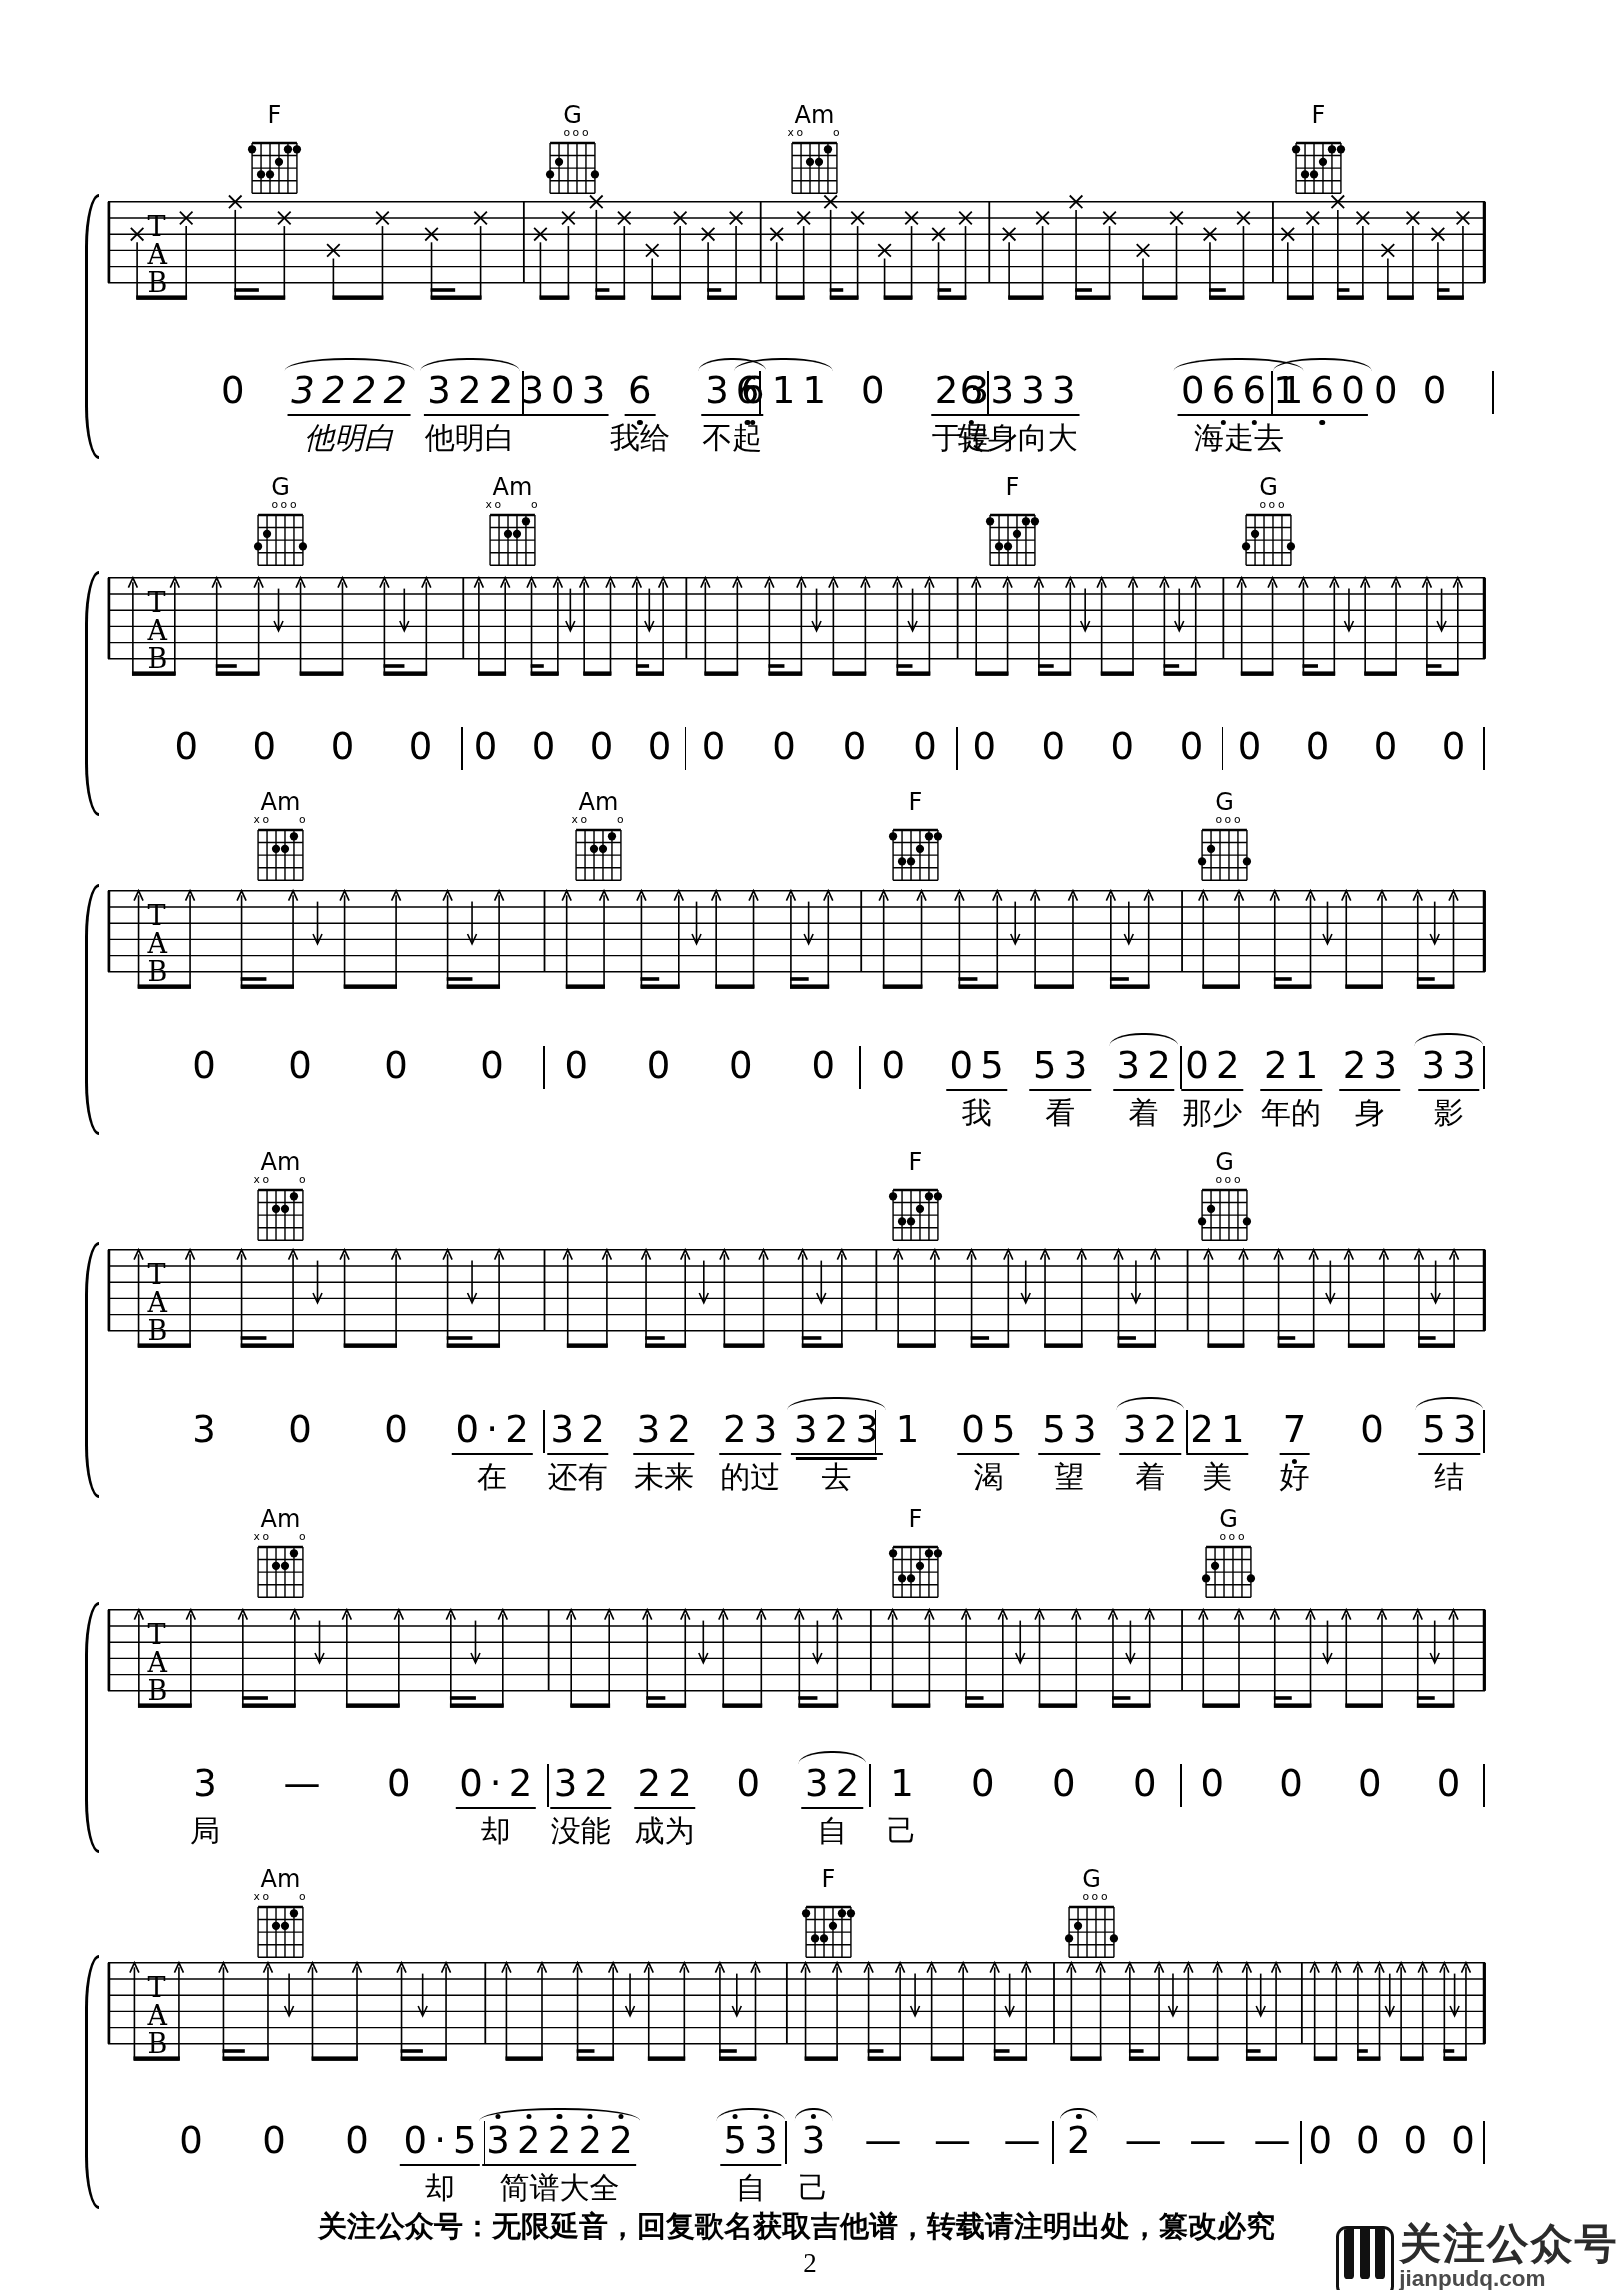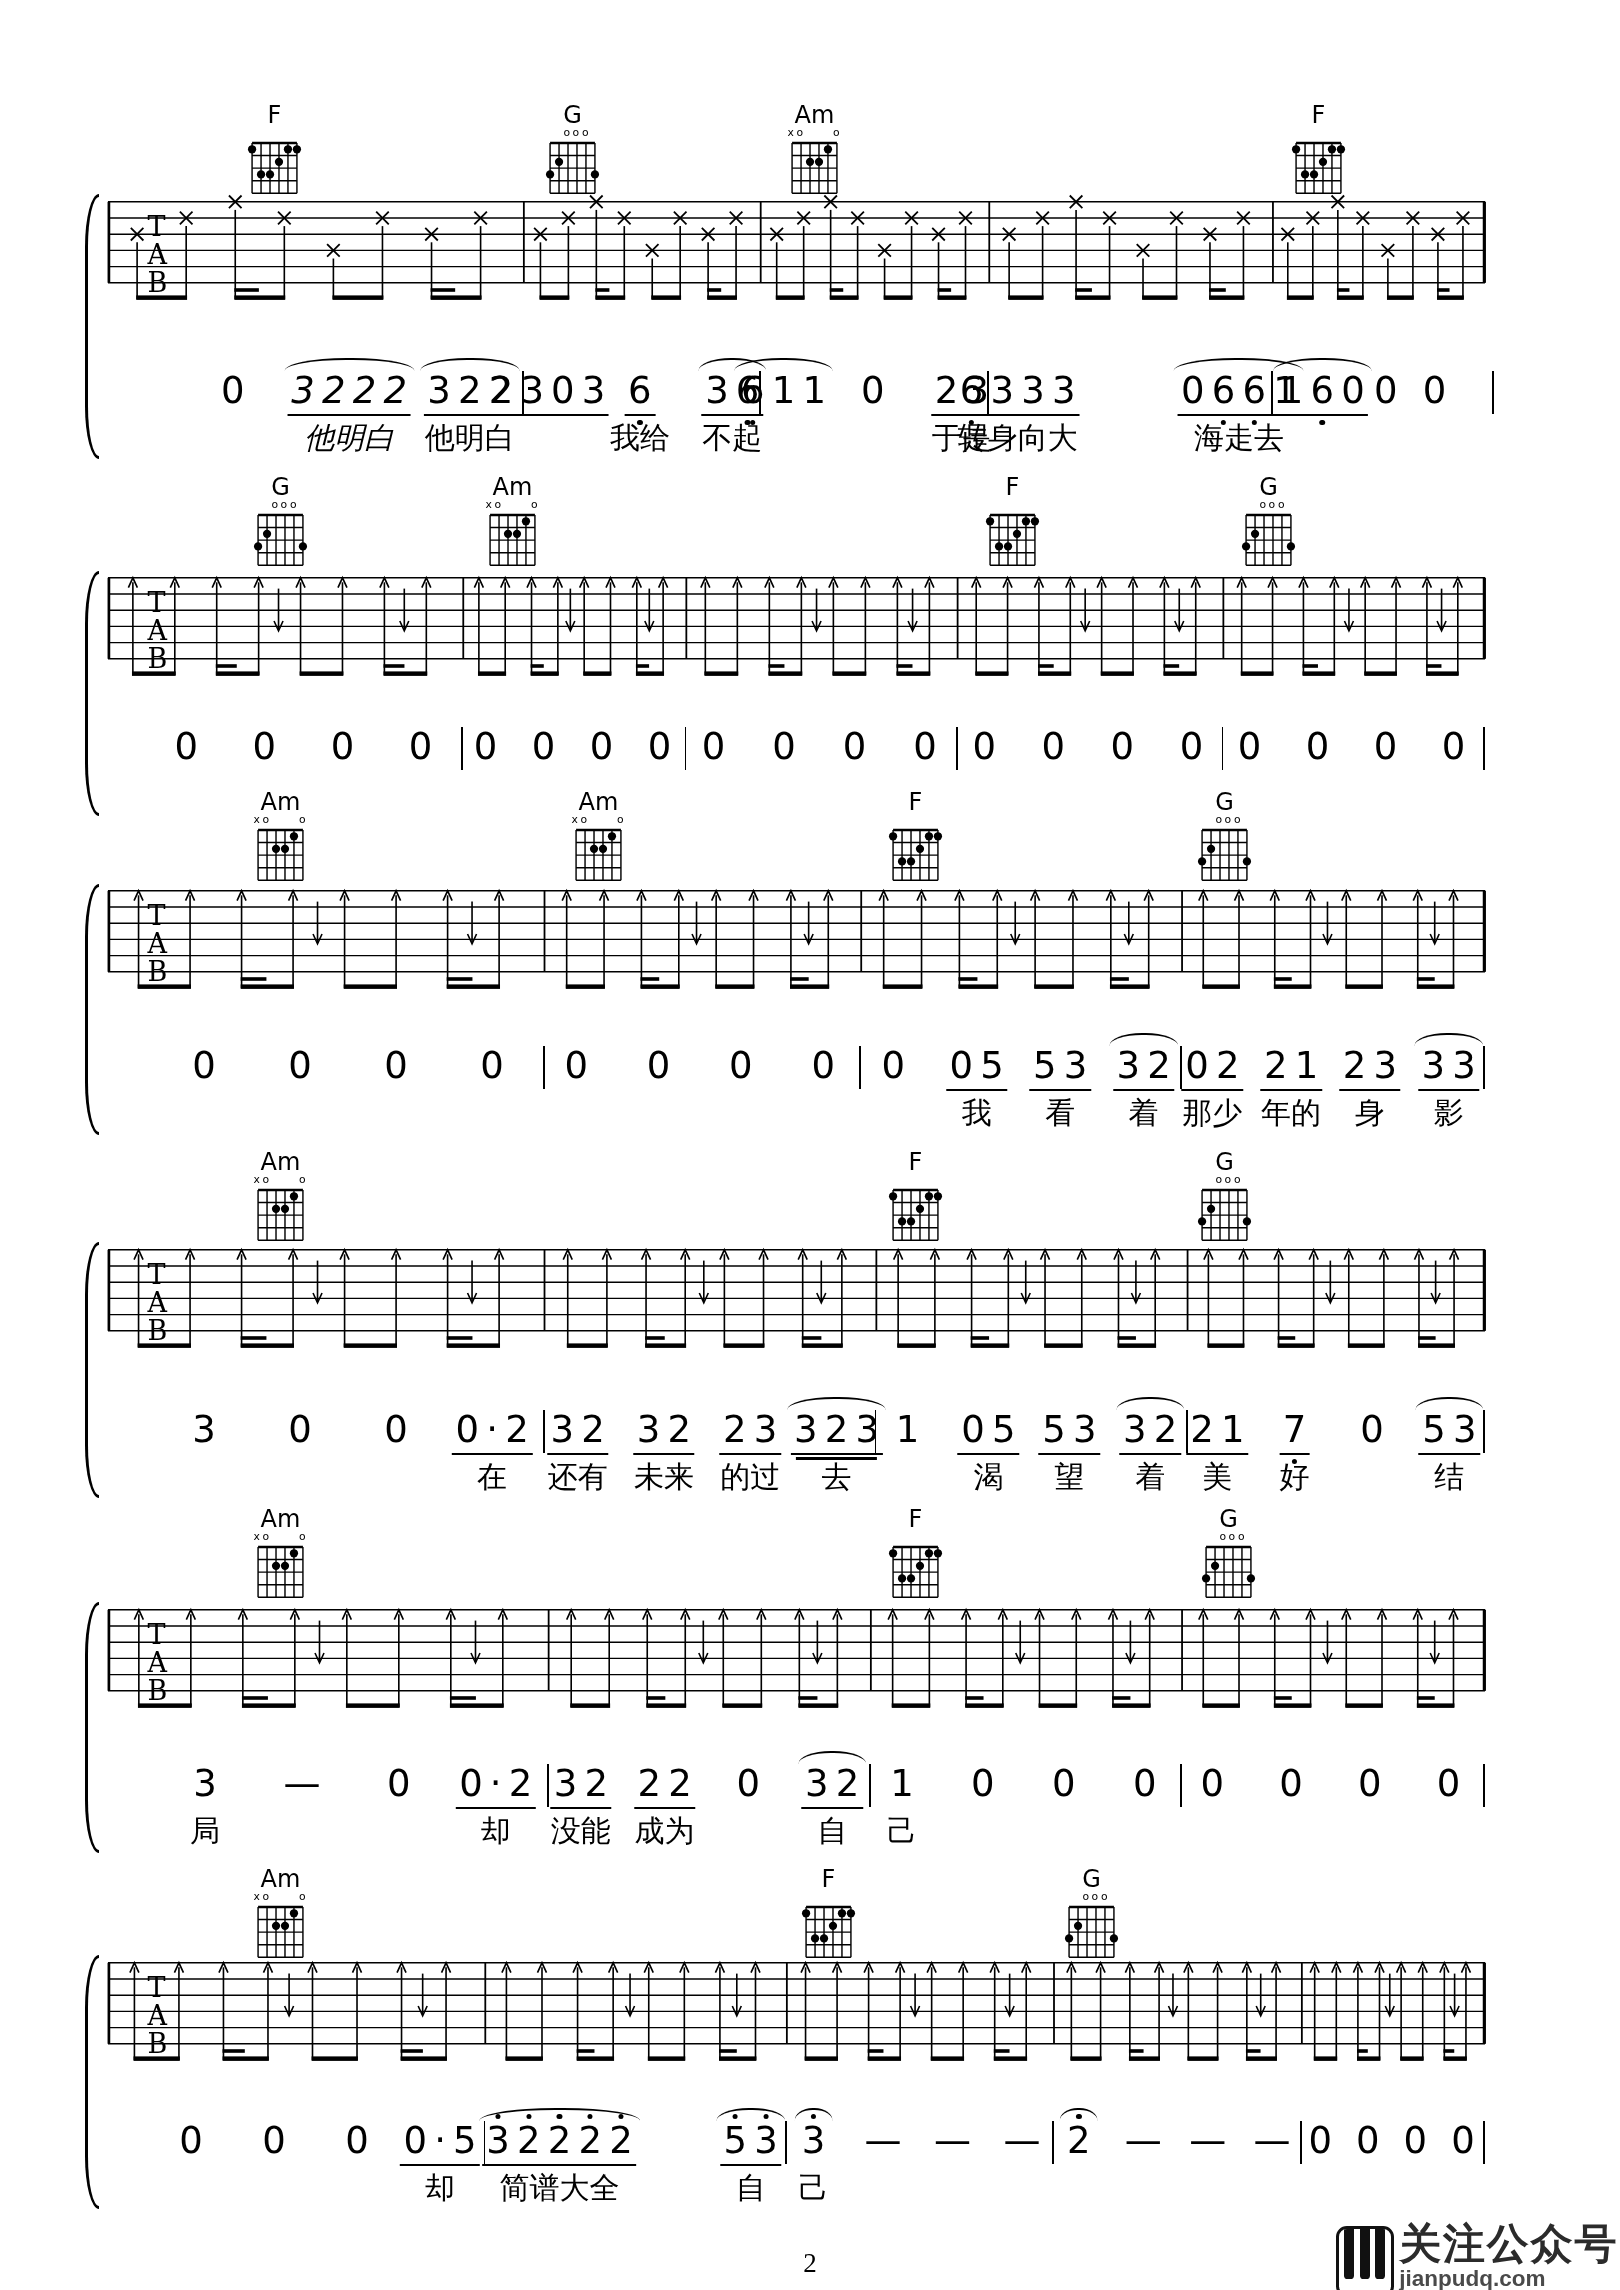--- a/index.html
+++ b/index.html
@@ -1483,20 +1483,21 @@
         <div class="measure" style="left: 86.7%; width: 13.3%;">
           <div class="group" style="left: 10%;"><span class="char">0</span></div>
           <div class="group" style="left: 36%;"><span class="char">0</span></div>
           <div class="group" style="left: 62%;"><span class="char">0</span></div>
           <div class="group" style="left: 88%;"><span class="char">0</span></div>
           <div class="mbar"></div>
         </div>
       </div>
     </div>
 
+  <div class="footer-notice" style="top:2207px">关注公众号：无限延音，回复歌名获取吉他谱，转载请注明出处，篡改必究</div>
 
   <div class="watermark">
     <div class="wicon">
       <i style="left:5.4px"></i>
         <i style="left:21px"></i>
         <i style="left:36px"></i>
     </div>
     <div class="wtxt">
       <span class="wtitle">关注公众号</span>
       <span class="wdomain">jianpudq.com</span>

